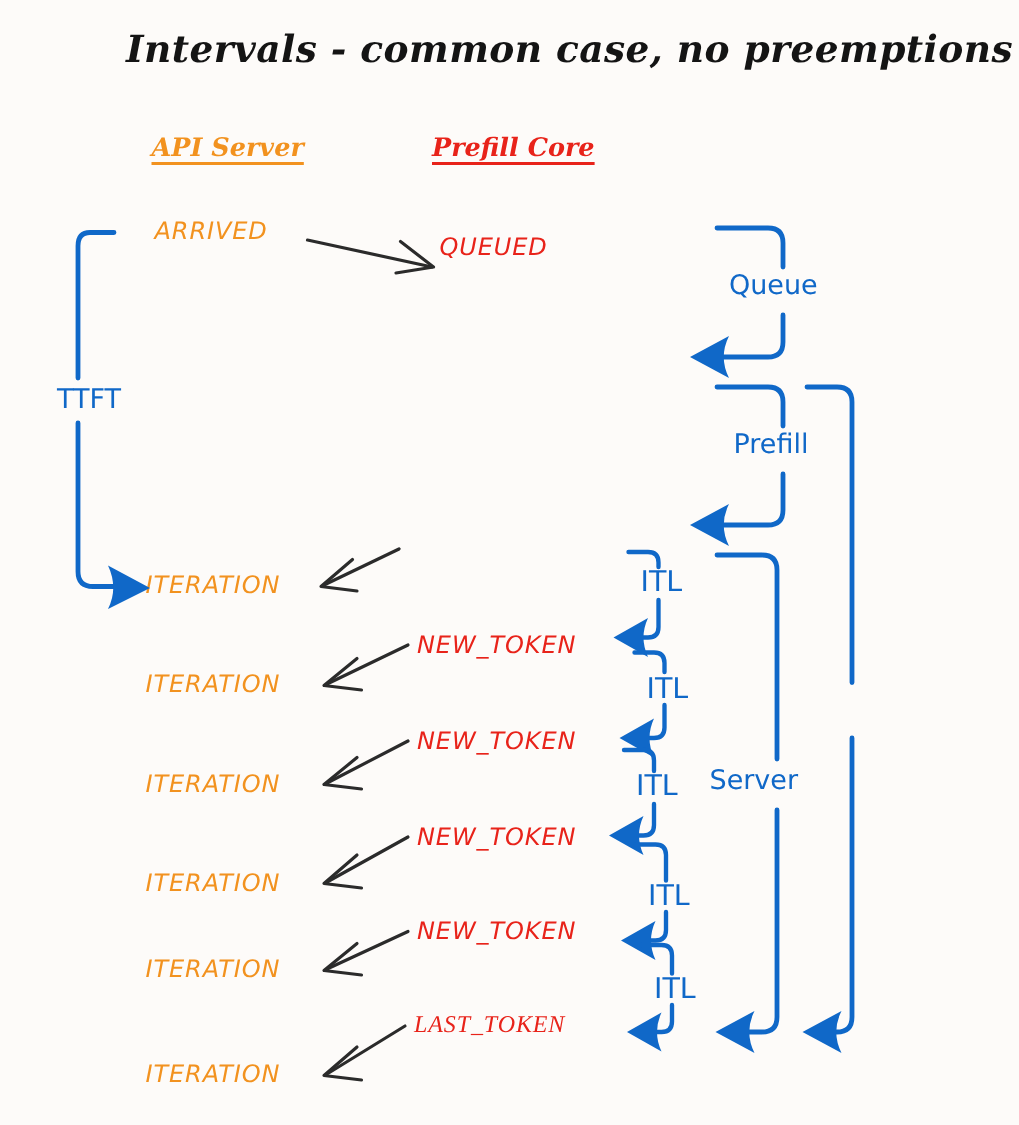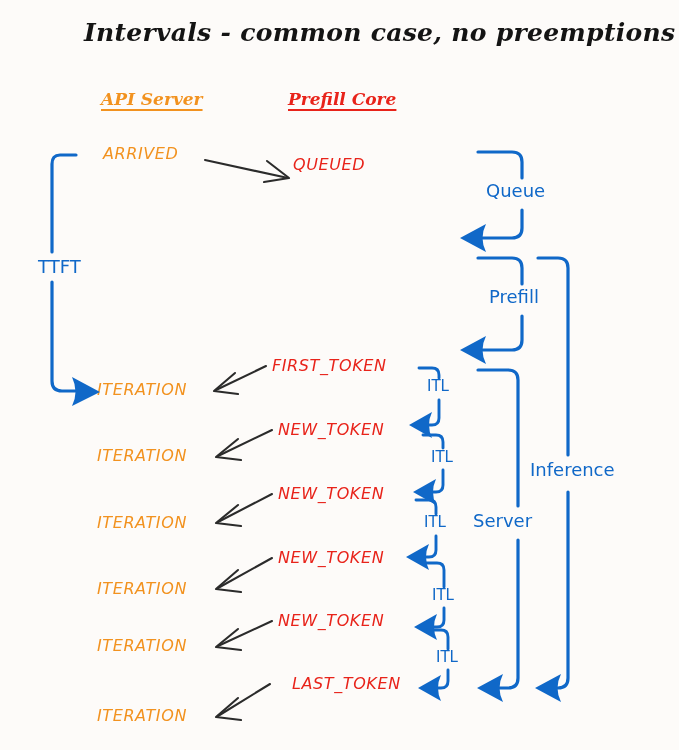--- a/index.html
+++ b/index.html
@@ -37,21 +37,21 @@
     font-style:italic;font-weight:400;
     font-size:16px;letter-spacing:.6px;
   }
   .s-orange{color:#f2921f;}
   .s-red{color:#e8231a;}
 
   .blabel{
     font-family:"DejaVu Sans",sans-serif;
     font-size:18px;color:#1068c8;font-weight:400;
   }
-  .blabel.small{font-size:15px;}
+  .blabel.small{font-size:19px;}
 
   svg.overlay{position:absolute;left:0;top:0;width:679px;height:750px;
                pointer-events:none;overflow:visible;}
   .bl{fill:none;stroke:#1068c8;stroke-width:3.2;stroke-linecap:round;stroke-linejoin:round;}
   .bl-thin{fill:none;stroke:#1068c8;stroke-width:2.9;stroke-linecap:round;stroke-linejoin:round;}
   .bhead{fill:#1068c8;}
   .kline{fill:none;stroke:#2b2b2b;stroke-width:2.1;stroke-linecap:round;stroke-linejoin:round;}
   .khead{fill:none;stroke:#2b2b2b;stroke-width:2.1;stroke-linecap:round;stroke-linejoin:round;}
 </style>
 </head>
@@ -66,32 +66,30 @@
 
   <div class="t state s-orange" style="left:103px;top:146px;">ARRIVED</div>
   <div class="t state s-orange" style="left:97px;top:382px;">ITERATION</div>
   <div class="t state s-orange" style="left:97px;top:448px;">ITERATION</div>
   <div class="t state s-orange" style="left:97px;top:515px;">ITERATION</div>
   <div class="t state s-orange" style="left:97px;top:581px;">ITERATION</div>
   <div class="t state s-orange" style="left:97px;top:638px;">ITERATION</div>
   <div class="t state s-orange" style="left:97px;top:708px;">ITERATION</div>
 
   <div class="t state s-red" style="left:293px;top:157px;">QUEUED</div>
-  <div class="t state s-red" style="left:272px;top:358px;">FIRST_TOKEN</div>
   <div class="t state s-red" style="left:278px;top:422px;">NEW_TOKEN</div>
   <div class="t state s-red" style="left:278px;top:486px;">NEW_TOKEN</div>
   <div class="t state s-red" style="left:278px;top:550px;">NEW_TOKEN</div>
   <div class="t state s-red" style="left:278px;top:613px;">NEW_TOKEN</div>
-  <div class="t state s-red" style="left:292px;top:676px;">LAST_TOKEN</div>
+  <div class="t state s-red" style="left:276px;top:676px;font-family:Liberation Serif, serif;">LAST_TOKEN</div>
 
   <div class="t blabel" style="left:22px;top:258px;margin-left:16px;">TTFT</div>
   <div class="t blabel" style="left:486px;top:182px;">Queue</div>
   <div class="t blabel" style="left:489px;top:288px;">Prefill</div>
   <div class="t blabel" style="left:473px;top:512px;">Server</div>
-  <div class="t blabel" style="left:530px;top:461px;">Inference</div>
 
   <div class="t blabel small" style="left:427px;top:379px;">ITL</div>
   <div class="t blabel small" style="left:431px;top:450px;">ITL</div>
   <div class="t blabel small" style="left:424px;top:515px;">ITL</div>
   <div class="t blabel small" style="left:432px;top:588px;">ITL</div>
   <div class="t blabel small" style="left:436px;top:650px;">ITL</div>
 
   <svg class="overlay" viewBox="0 0 679 750">
 
     <g>

